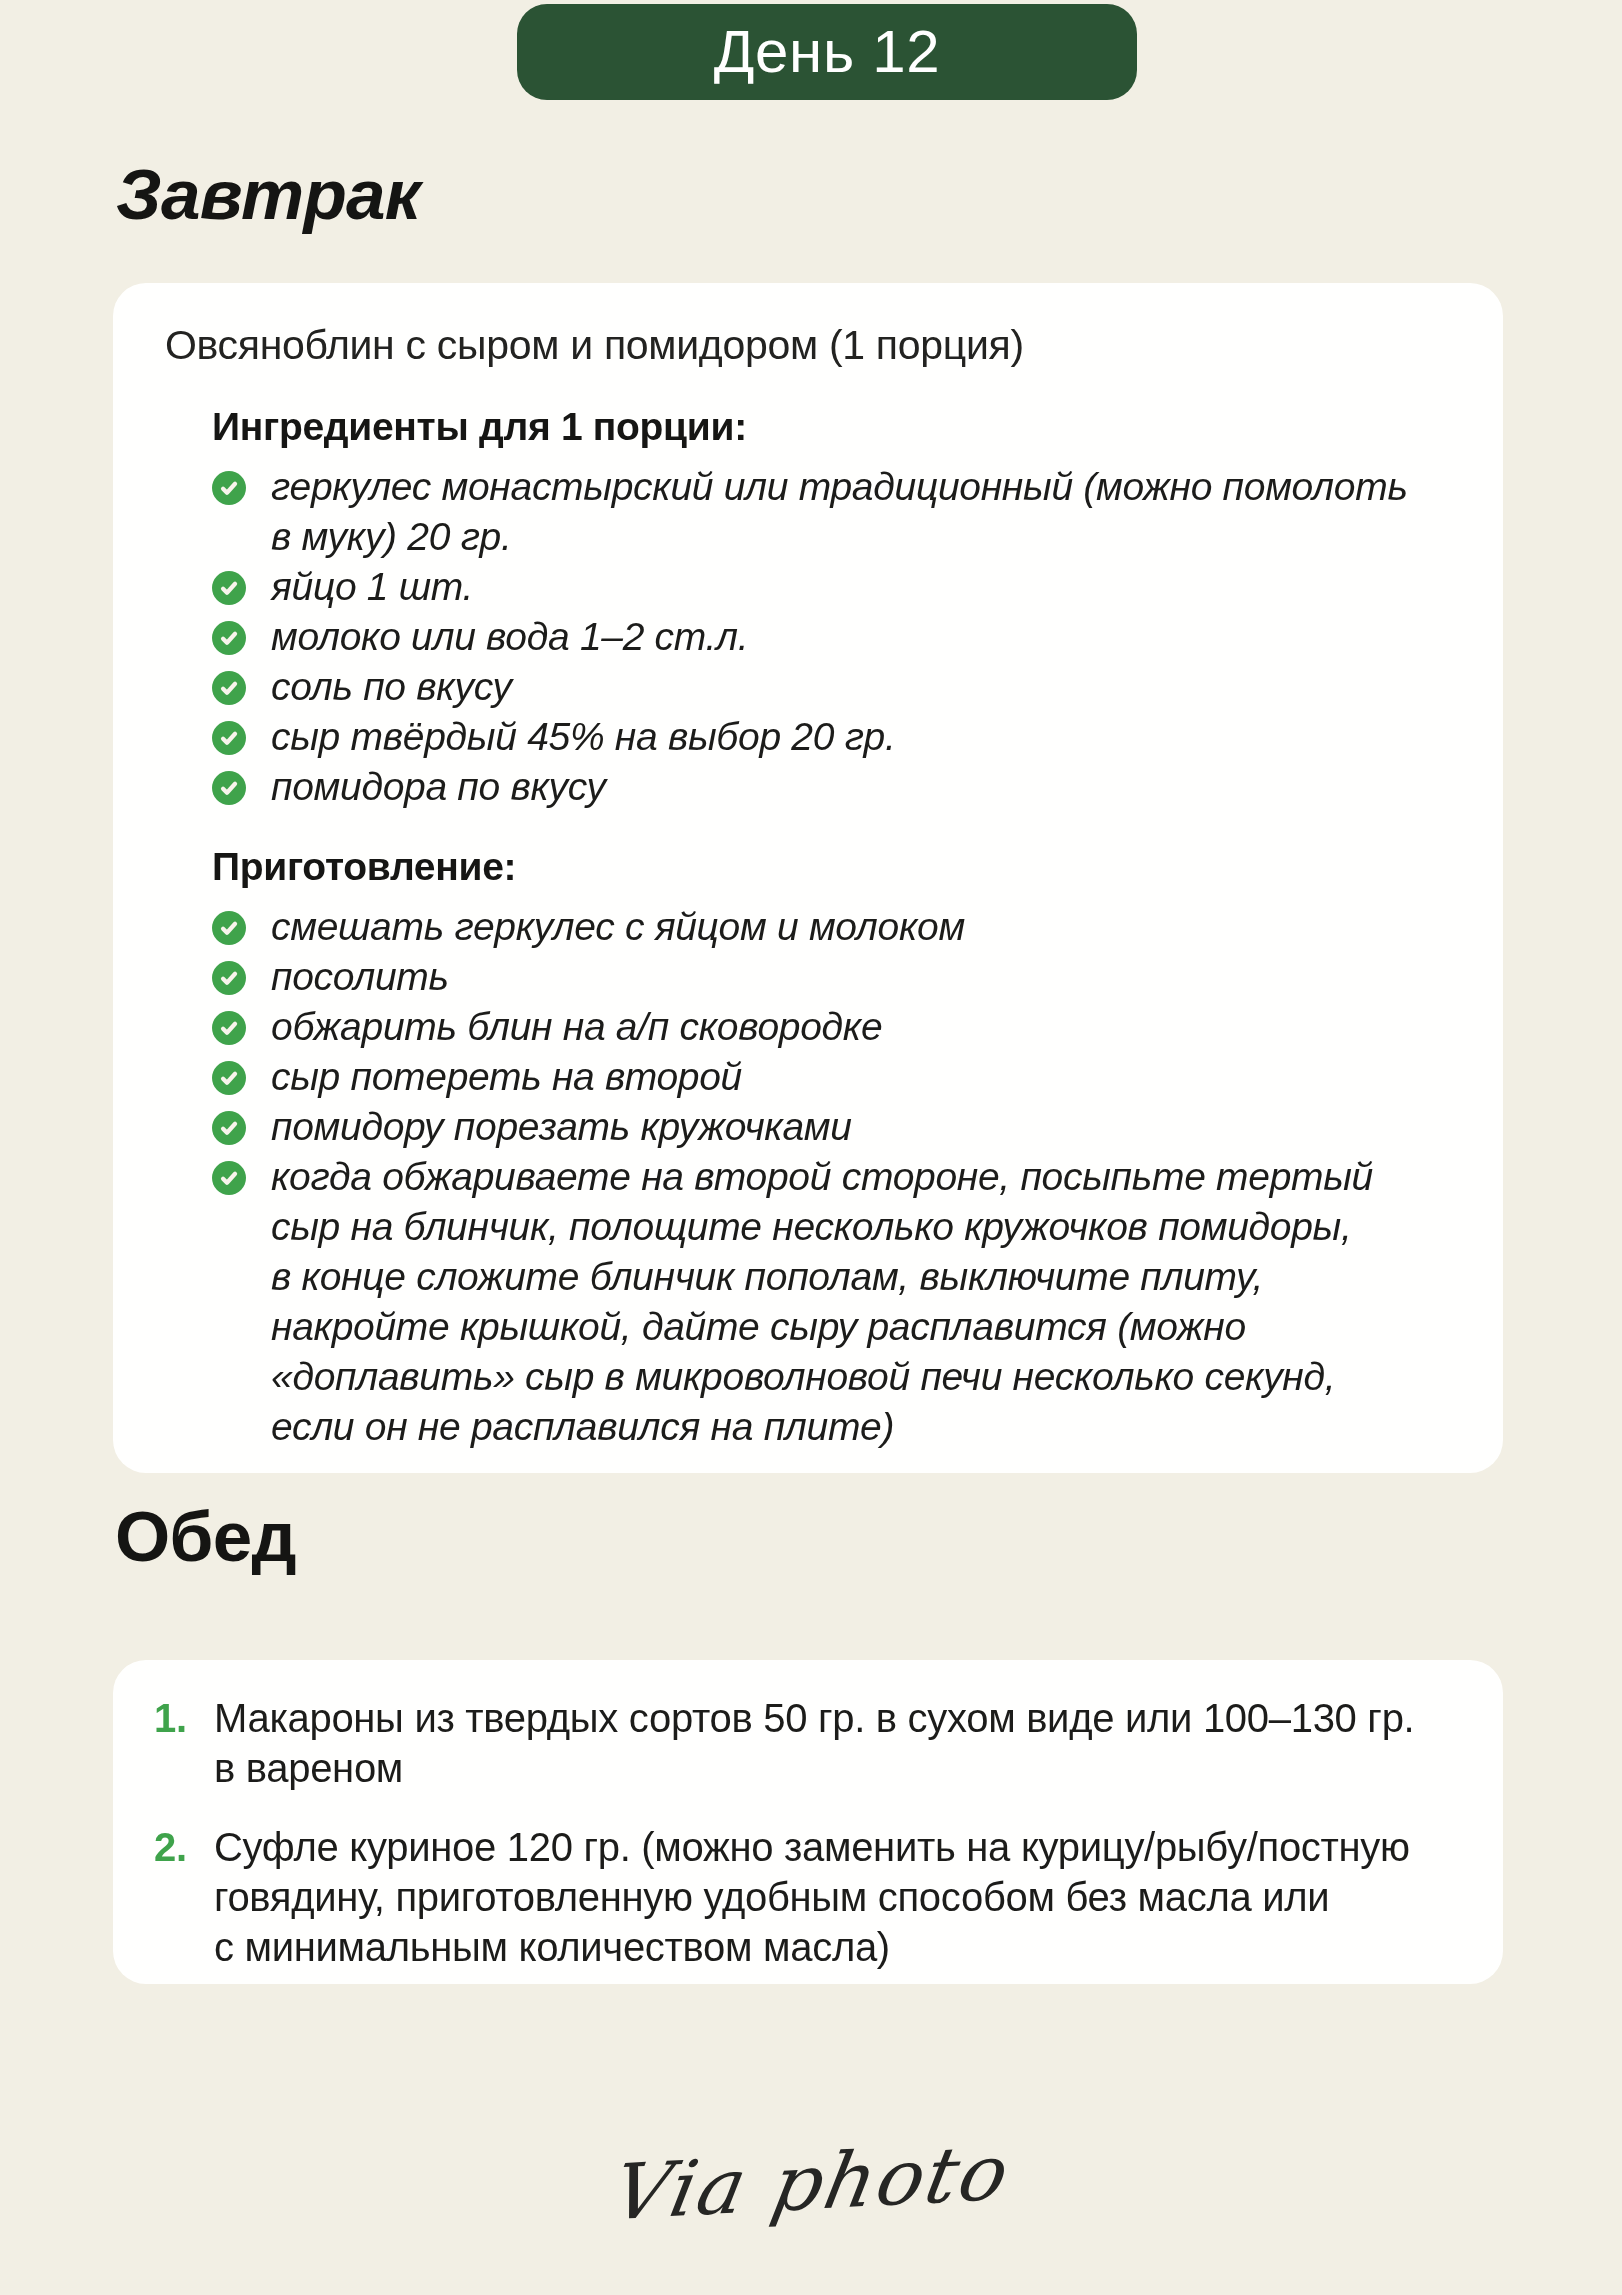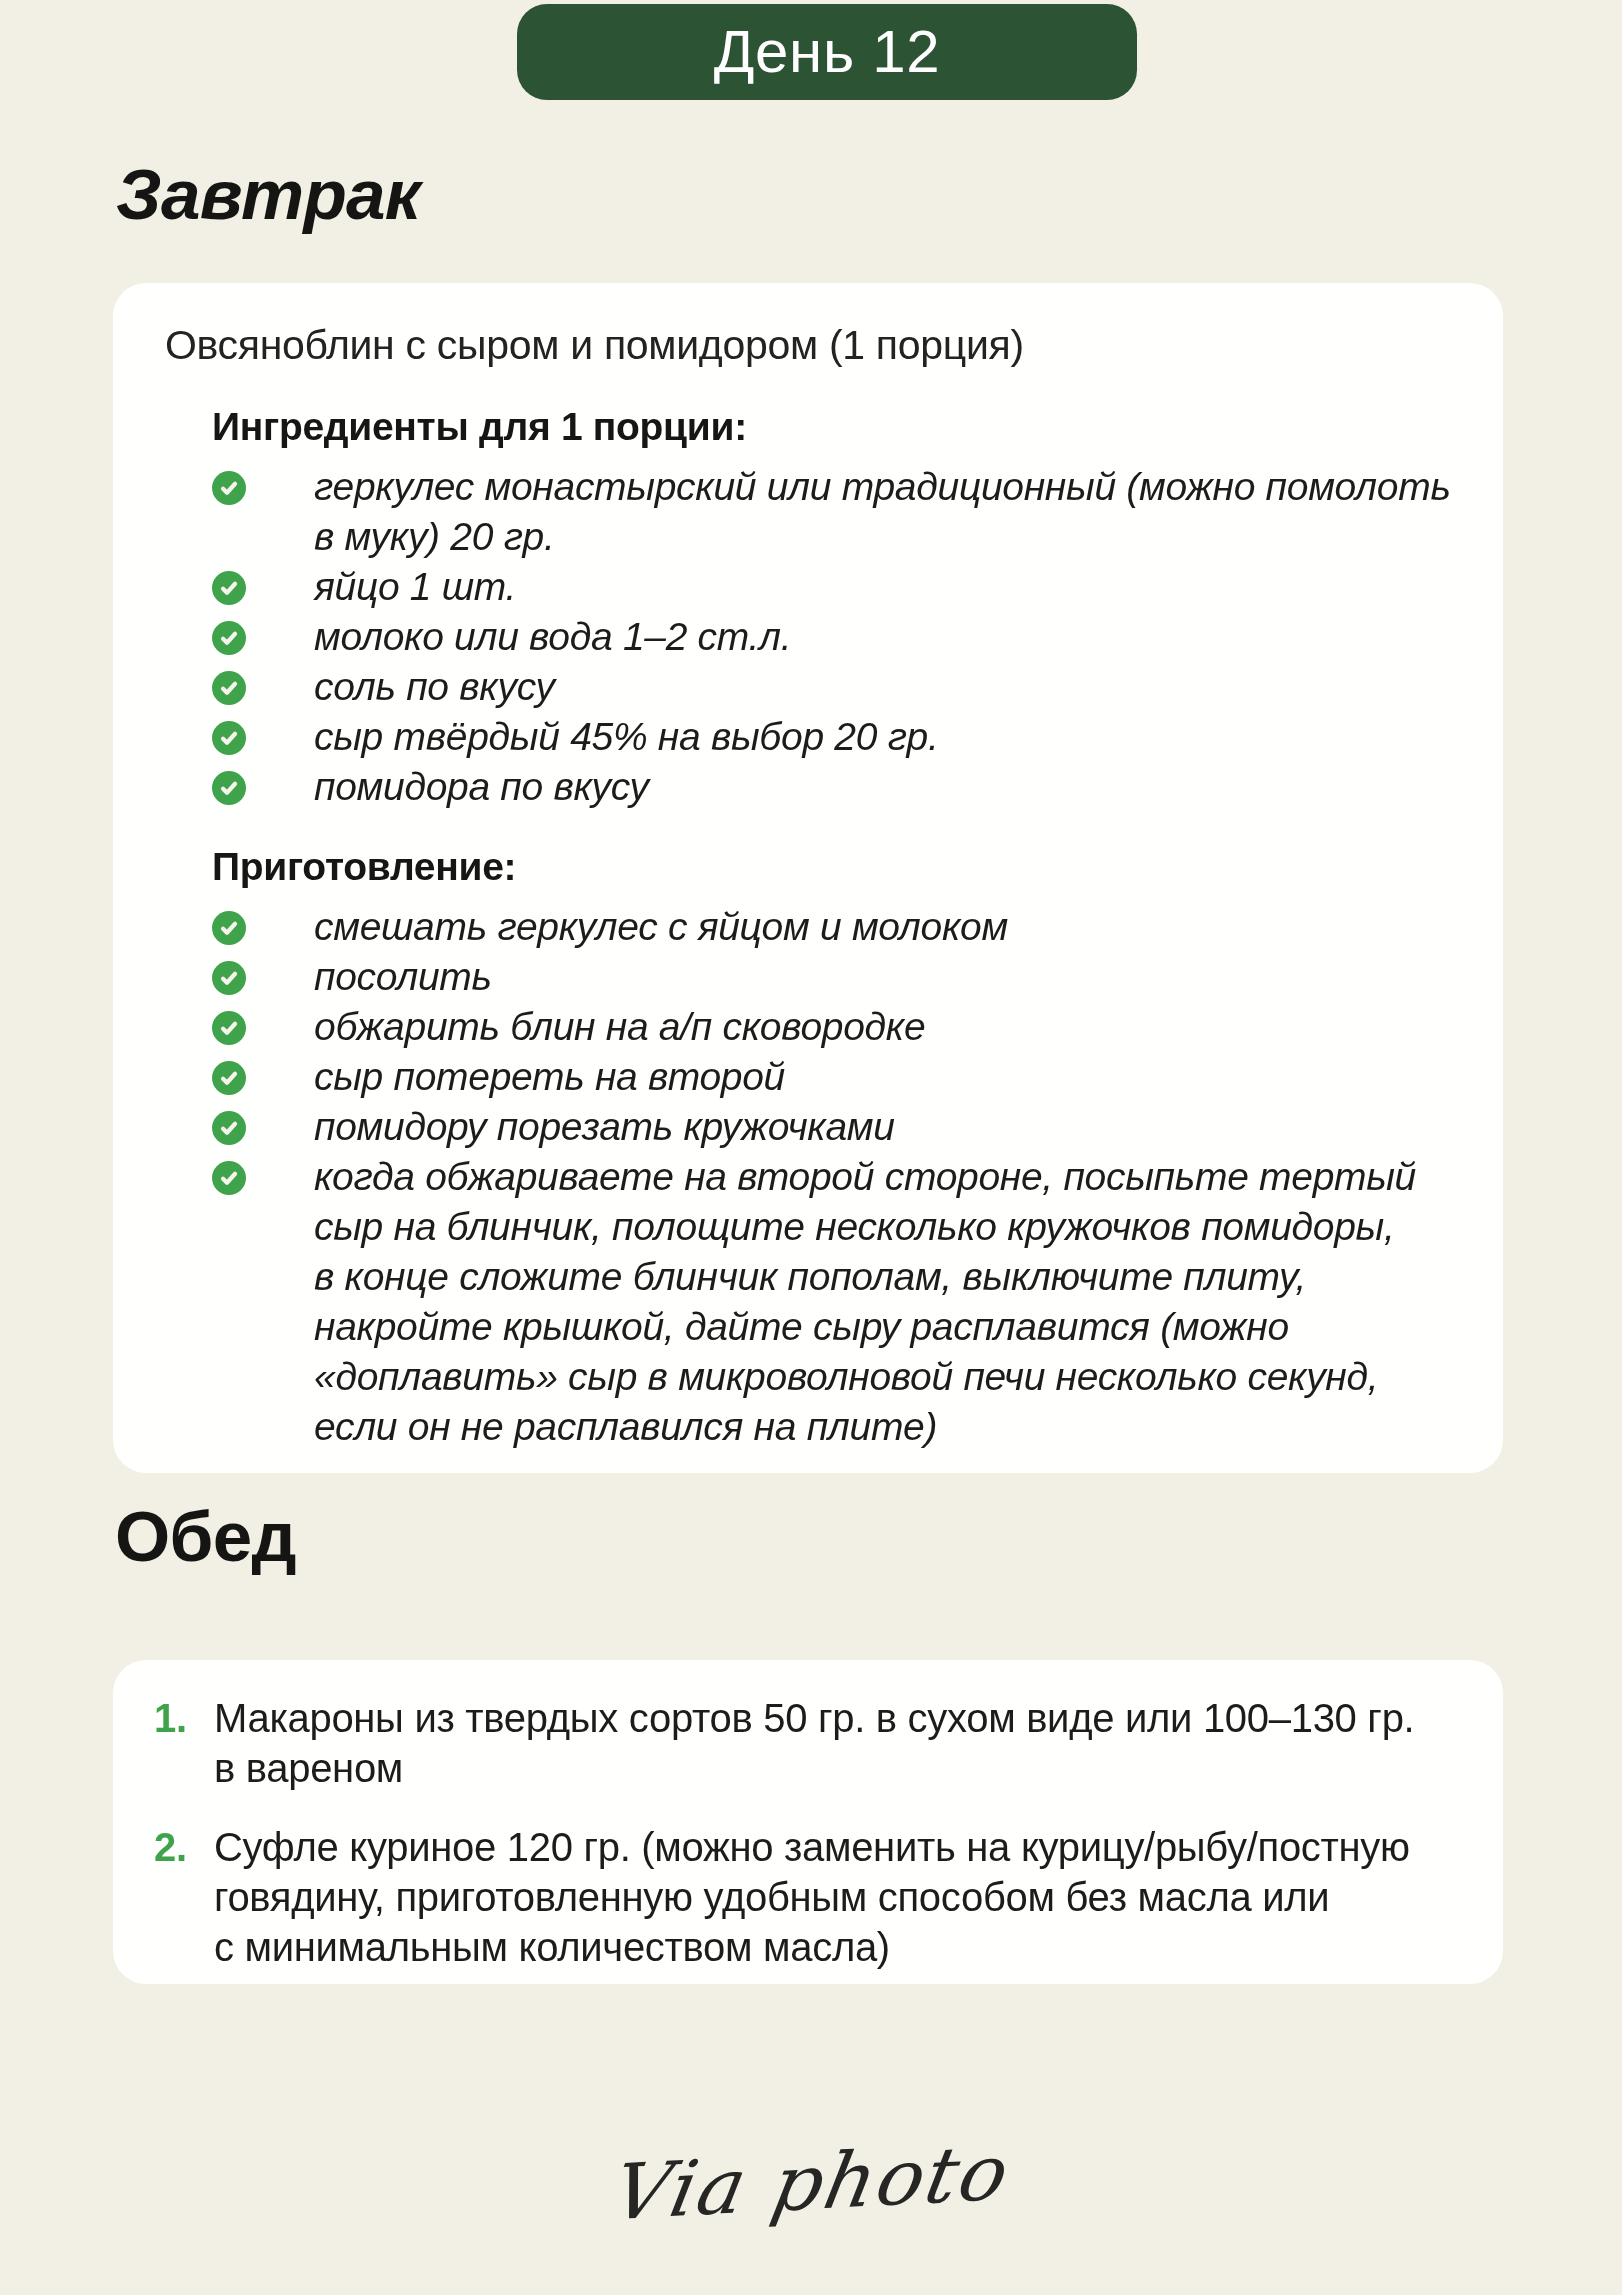--- a/index.html
+++ b/index.html
@@ -51,21 +51,21 @@
   .check{
     flex:0 0 auto;width:34px;height:34px;margin-top:8.5px;
     background:#3fa34b;border-radius:50%;
     display:flex;align-items:center;justify-content:center;
   }
   .check svg{width:22px;height:22px;display:block;}
   .check svg path{
     fill:none;stroke:#f7f4eb;stroke-width:4.6;
     stroke-linecap:round;stroke-linejoin:round;
   }
-  .check-text{white-space:pre-line;margin-left:43px;}
+  .check-text{white-space:pre-line;}
   ol.lunch-list{
     list-style:none;margin:0;padding:0;
   }
   .lunch-item{
     display:flex;align-items:flex-start;gap:26px;
     font-size:40px;letter-spacing:-0.3px;line-height:50px;color:#1c1c1a;
     margin-bottom:29px;
   }
   .lunch-item:last-child{margin-bottom:0;}
   .lunch-num{

